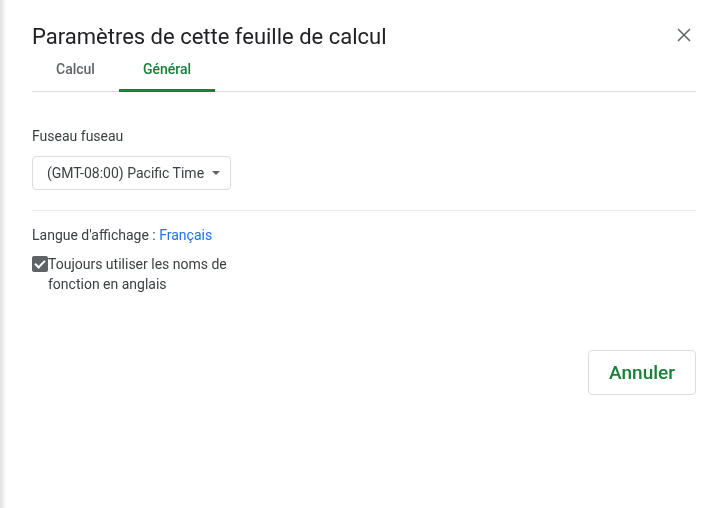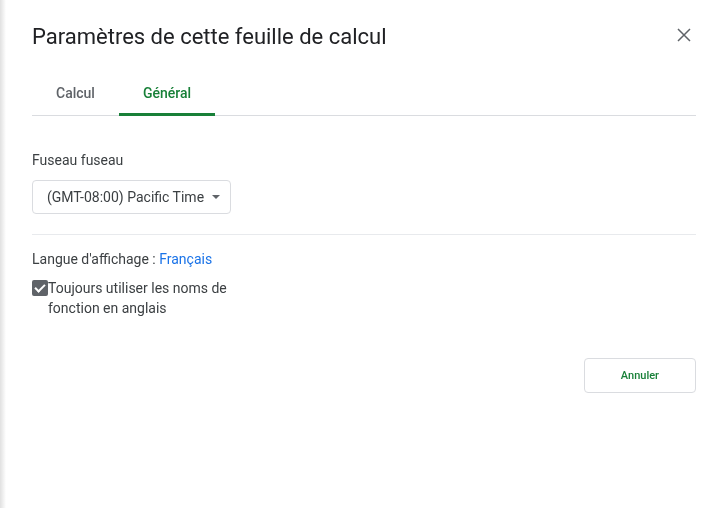--- a/index.html
+++ b/index.html
@@ -16,21 +16,20 @@
       height: 508px;
       position: relative;
     }
     .dialog {
       padding: 24px 24px 16px 32px;
     }
     .dialog-header {
       display: flex;
       justify-content: space-between;
       align-items: flex-start;
-      margin-bottom: 24px;
     }
     .dialog-title {
       font-size: 22px;
       font-weight: 400;
       color: #202124;
     }
     .close-btn {
       width: 24px;
       height: 24px;
       display: flex;
@@ -147,27 +146,28 @@
       transform: rotate(45deg);
       margin-top: -2px;
     }
     .dialog-footer {
       display: flex;
       justify-content: flex-end;
       gap: 12px;
       margin-top: 24px;
     }
     .btn {
-      padding: 10px 36px;
+      padding: 10px 20px;
       border-radius: 4px;
-      font-size: 11px;
+      font-size: 19px;
       font-weight: 500;
       cursor: pointer;
       border: none;
       font-family: inherit;
+      margin-top: 16px;
     }
     .btn-cancel {
       background: #fff;
       color: #188038;
       border: 1px solid #dadce0;
     }
     .btn-save {
       background: #188038;
       color: #fff;
     }

